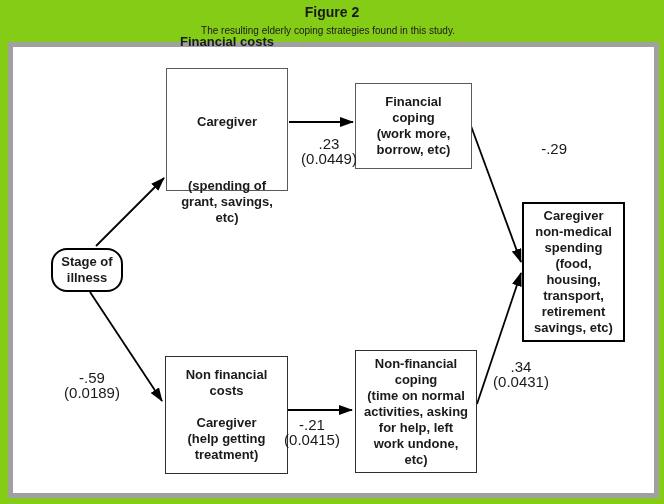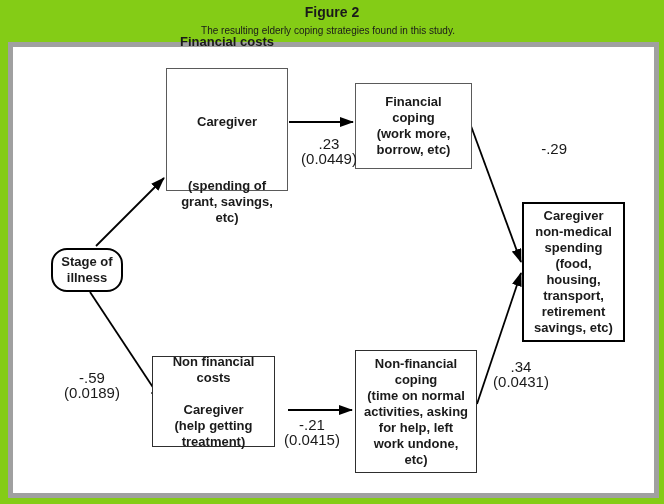--- a/index.html
+++ b/index.html
@@ -39,21 +39,21 @@
   .node .subheading { font-weight: bold; margin-top: 16px; }
   .node .detail { font-weight: bold; }
   .thin-border  { border: 1px solid #5a5a5a; }
   .dark-border  { border: 2px solid #000000; }
   .mid-border   { border: 1px solid #2e2e2e; }
 
   #node-financial-costs      { left: 166px; top: 68px;  width: 122px; height: 123px; gap: 48px; }
   #node-financial-coping     { left: 355px; top: 83px;  width: 117px; height: 86px; align-items: center;  }
   #node-caregiver-spending   { left: 522px; top: 202px; width: 103px; height: 140px; }
   #node-stage-of-illness     { left: 51px;  top: 248px; width: 72px;  height: 44px; border-radius: 16px;  }
-  #node-non-financial-costs  { left: 152px; top: 356px; width: 123px; height: 91px; }
+  #node-non-financial-costs  { left: 165px; top: 356px; width: 123px; height: 118px; }
   #node-non-financial-coping { left: 355px; top: 350px; width: 122px; height: 123px; }
 
   .edge-label {
     position: absolute; width: 96px; text-align: center;
     font-size: 15px; line-height: 15px;
   }
   .edge-label .bold-se { font-weight: bold; }
   #edge-label-1 { left: 40px;  top: 173px; }
   #edge-label-2 { left: 281px; top: 136px; }
   #edge-label-3 { left: 471px; top: 141px; text-align: right; }

